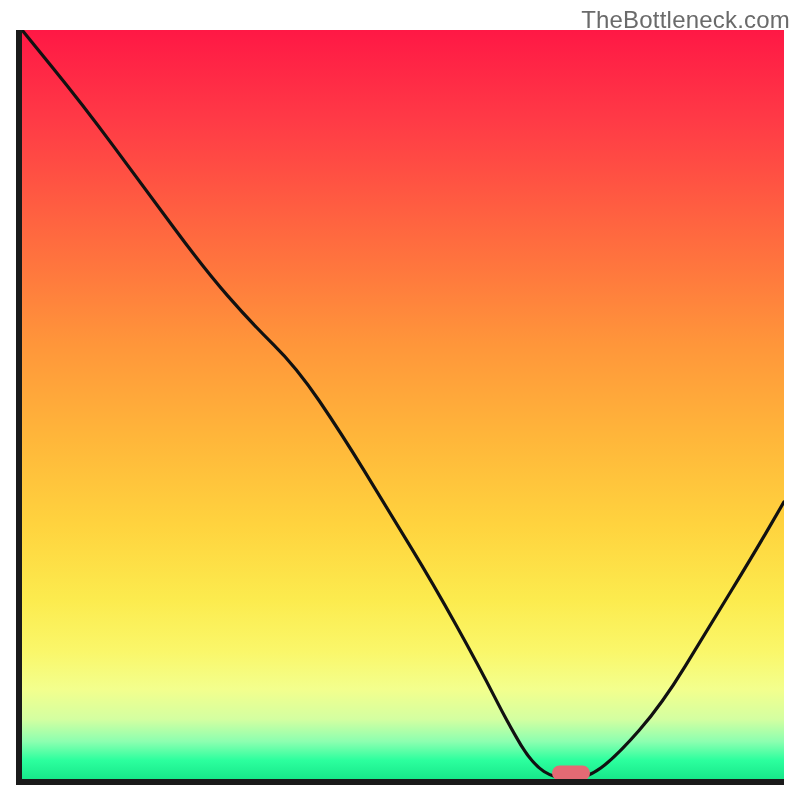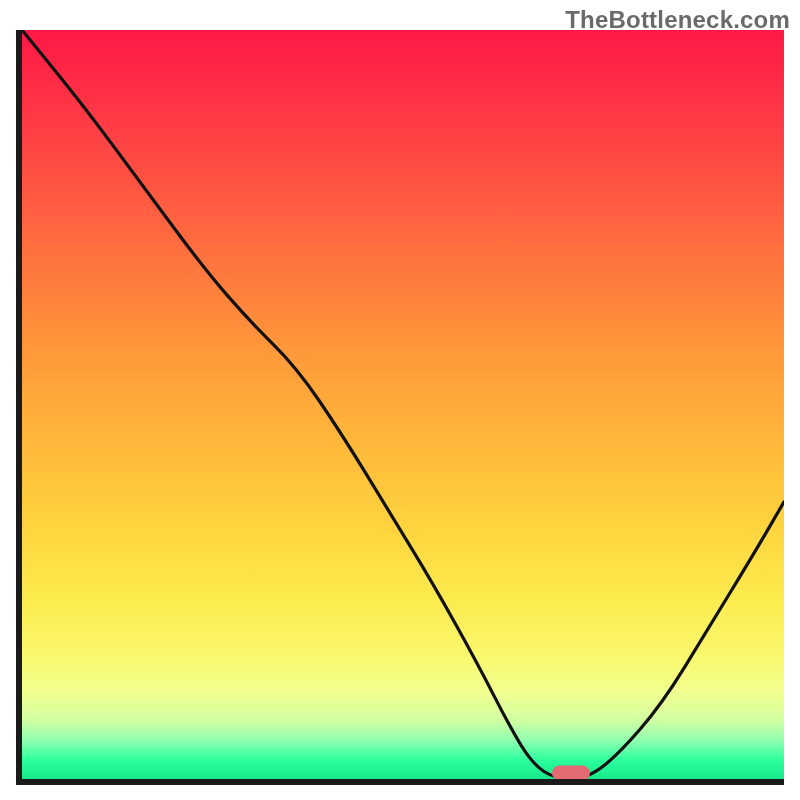--- a/index.html
+++ b/index.html
@@ -14,21 +14,21 @@
   .root {
     position: relative;
     width: 800px;
     height: 800px;
   }
   .watermark {
     position: absolute;
     top: 6px;
     right: 10px;
     font-size: 24px;
-    font-weight: 700;
+    font-weight: 400;
     color: #6a6a6a;
     letter-spacing: 0.2px;
     z-index: 5;
   }
   .frame {
     position: absolute;
     left: 16px;
     top: 30px;
     width: 768px;
     height: 755px;

